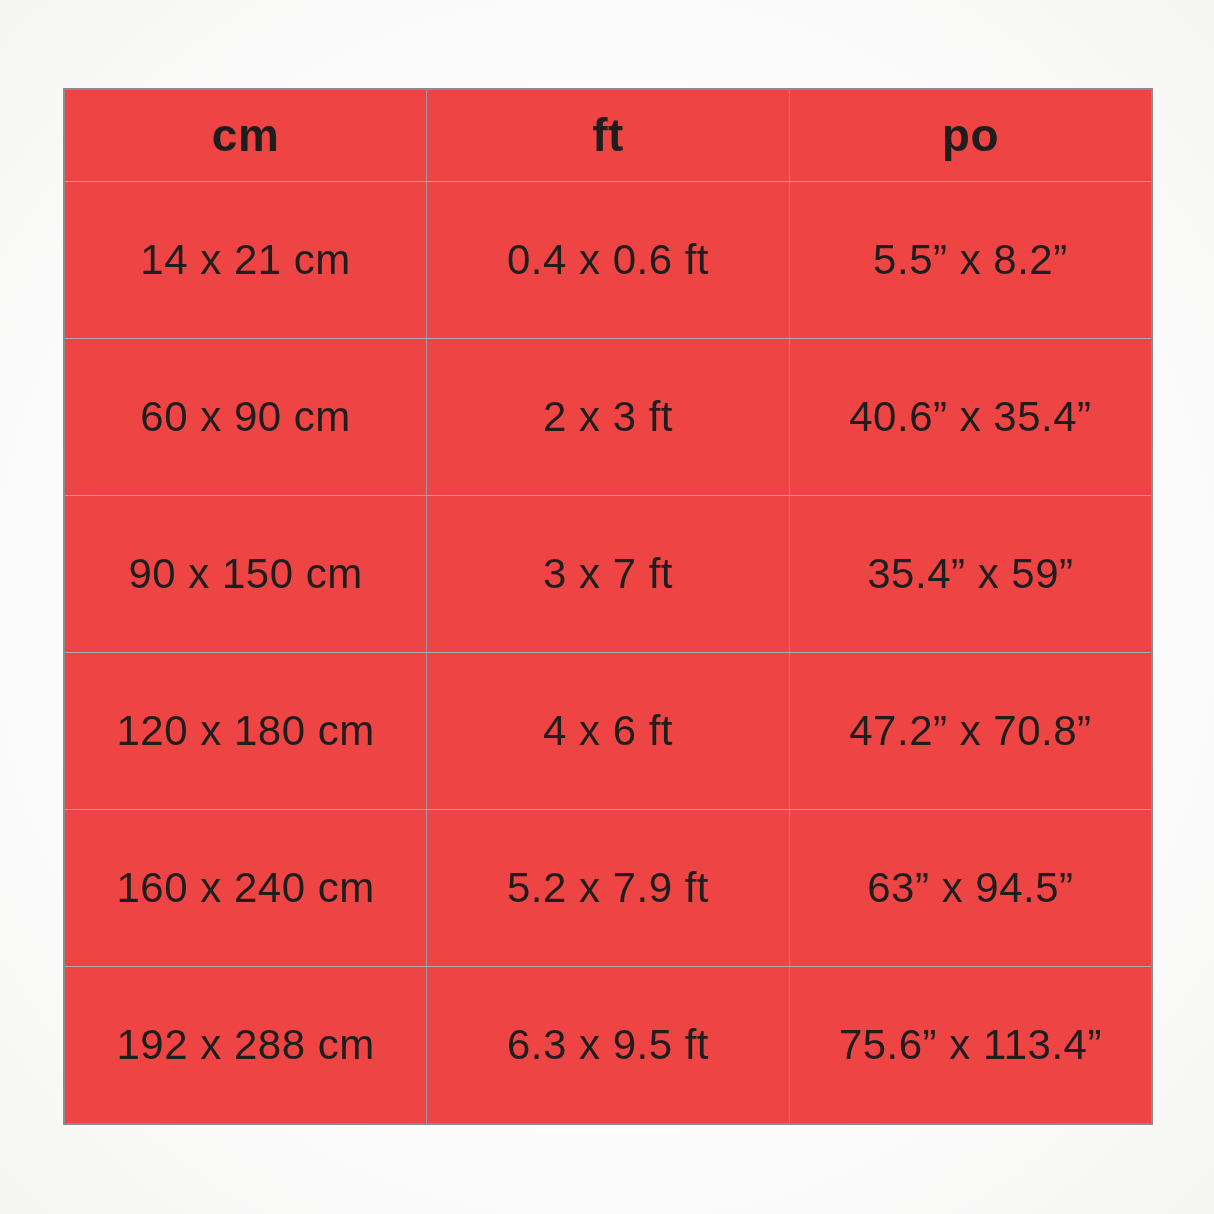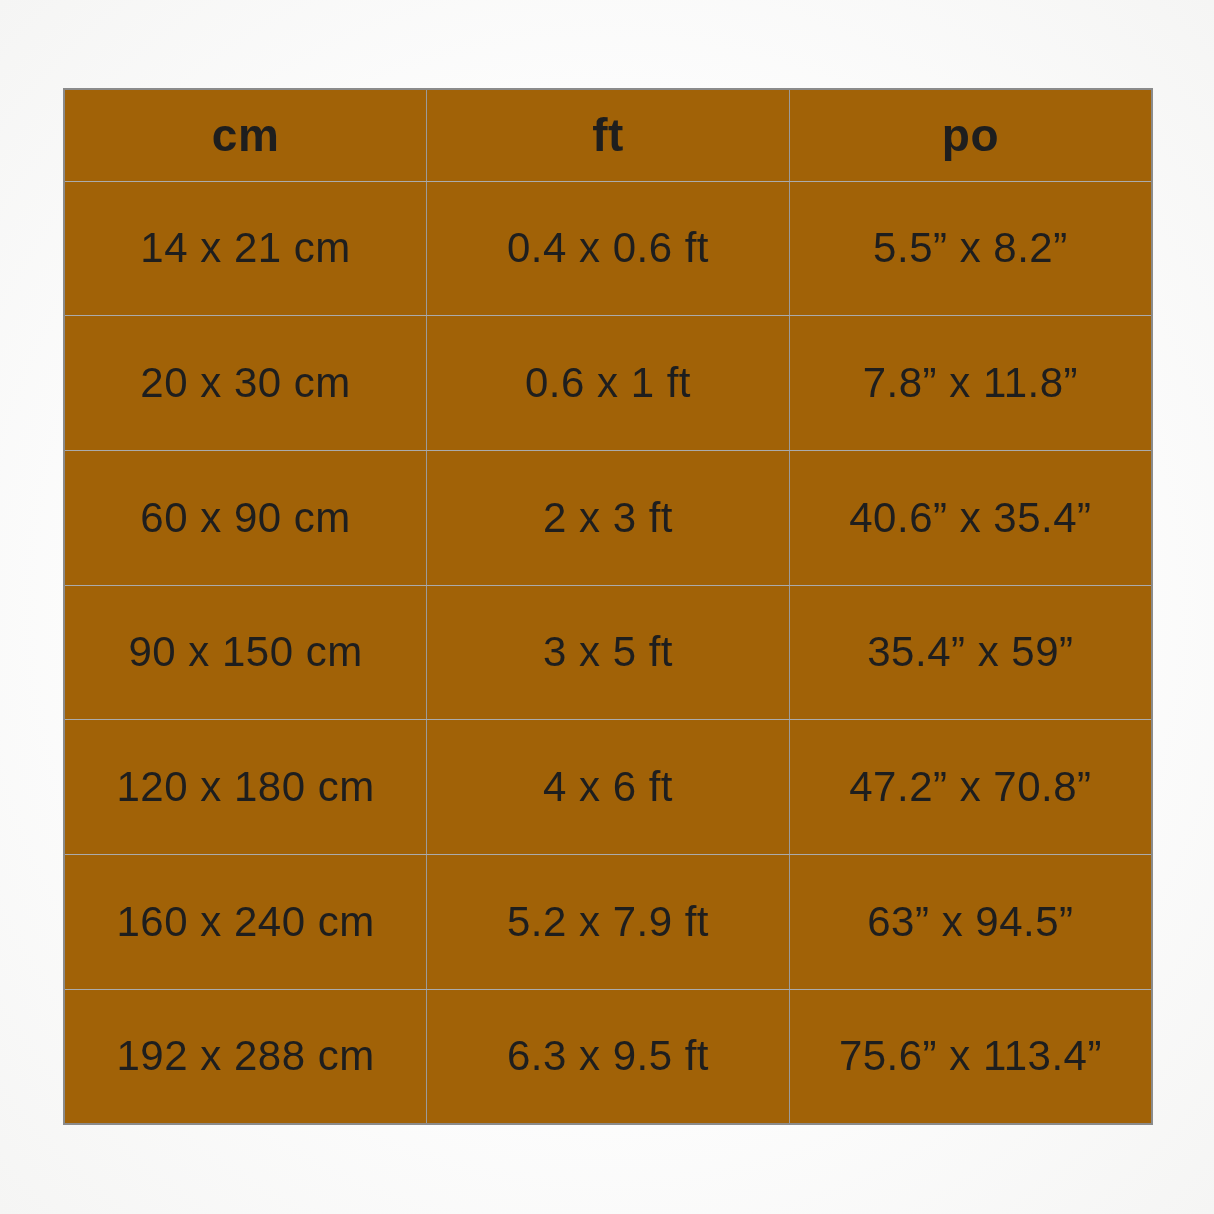--- a/index.html
+++ b/index.html
@@ -16,21 +16,21 @@
     color: #1e1e1e;
   }
   .conv-table {
     position: absolute;
     left: 63px;
     top: 88px;
     width: 1090px;
     height: 1037px;
     border-collapse: collapse;
     table-layout: fixed;
-    background: #a16207;
+    background: #ef4444;
     border: 2px solid #8b8b8b;
   }
   .conv-table th,
   .conv-table td {
     border: 1px solid #9b9b9b;
     border-top-color: #ababab;
     border-bottom-color: #ababab;
     text-align: center;
     vertical-align: middle;
     padding: 0;
@@ -65,32 +65,27 @@
       <th>po</th>
     </tr>
   </thead>
   <tbody>
     <tr>
       <td>14 x 21 cm</td>
       <td>0.4 x 0.6 ft</td>
       <td>5.5” x 8.2”</td>
     </tr>
     <tr>
-      <td>20 x 30 cm</td>
-      <td>0.6 x 1 ft</td>
-      <td>7.8” x 11.8”</td>
-    </tr>
-    <tr>
       <td>60 x 90 cm</td>
       <td>2 x 3 ft</td>
       <td>40.6” x 35.4”</td>
     </tr>
     <tr>
       <td>90 x 150 cm</td>
-      <td>3 x 5 ft</td>
+      <td>3 x 7 ft</td>
       <td>35.4” x 59”</td>
     </tr>
     <tr>
       <td>120 x 180 cm</td>
       <td>4 x 6 ft</td>
       <td>47.2” x 70.8”</td>
     </tr>
     <tr>
       <td>160 x 240 cm</td>
       <td>5.2 x 7.9 ft</td>

